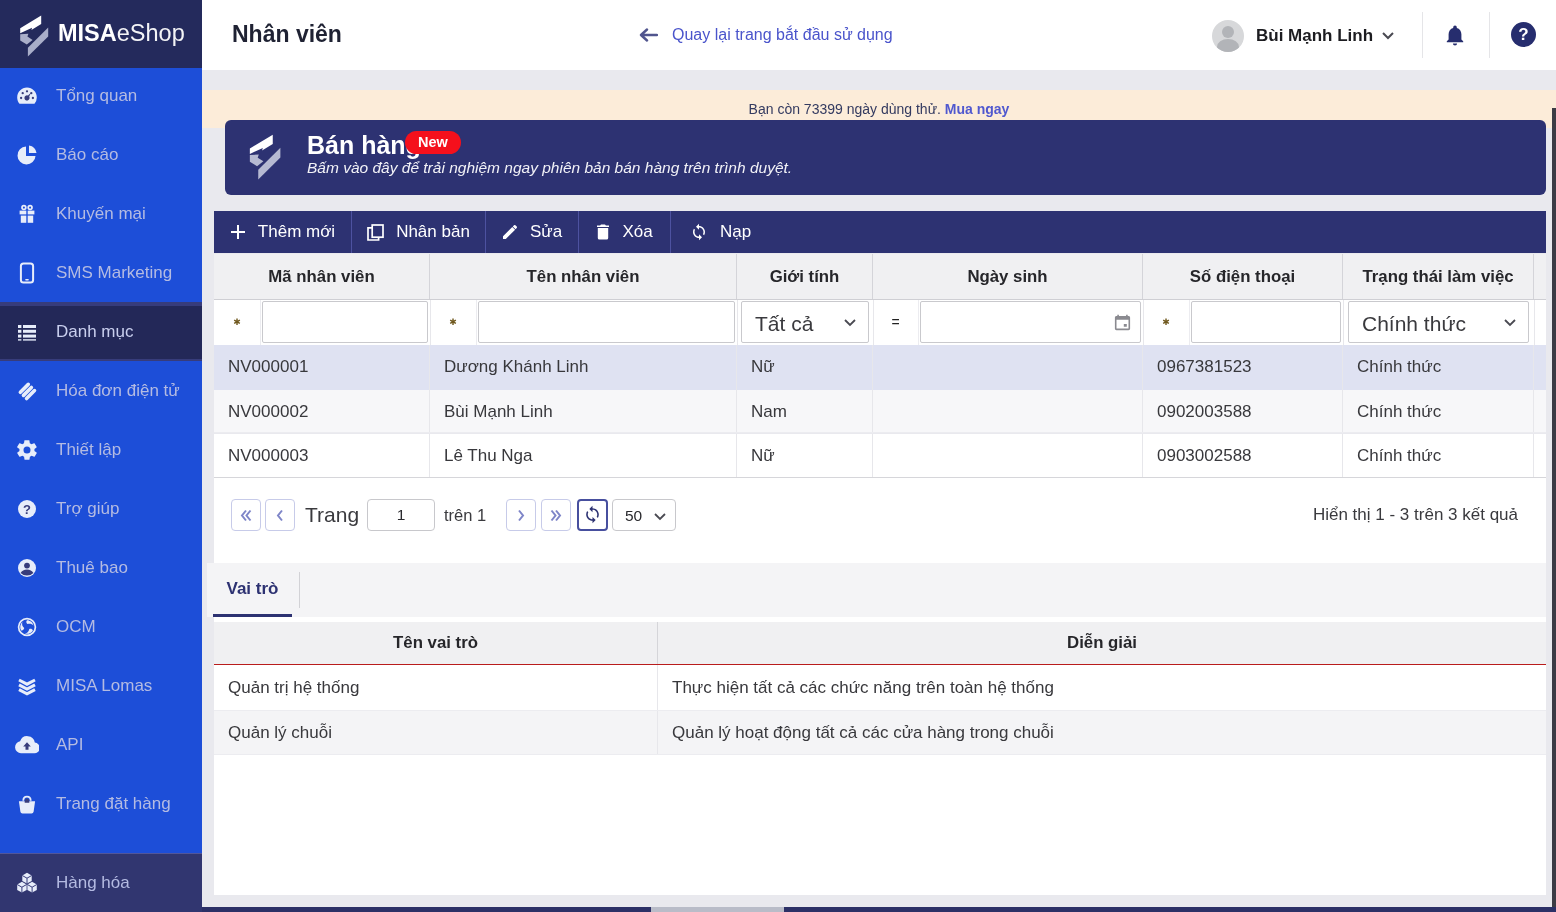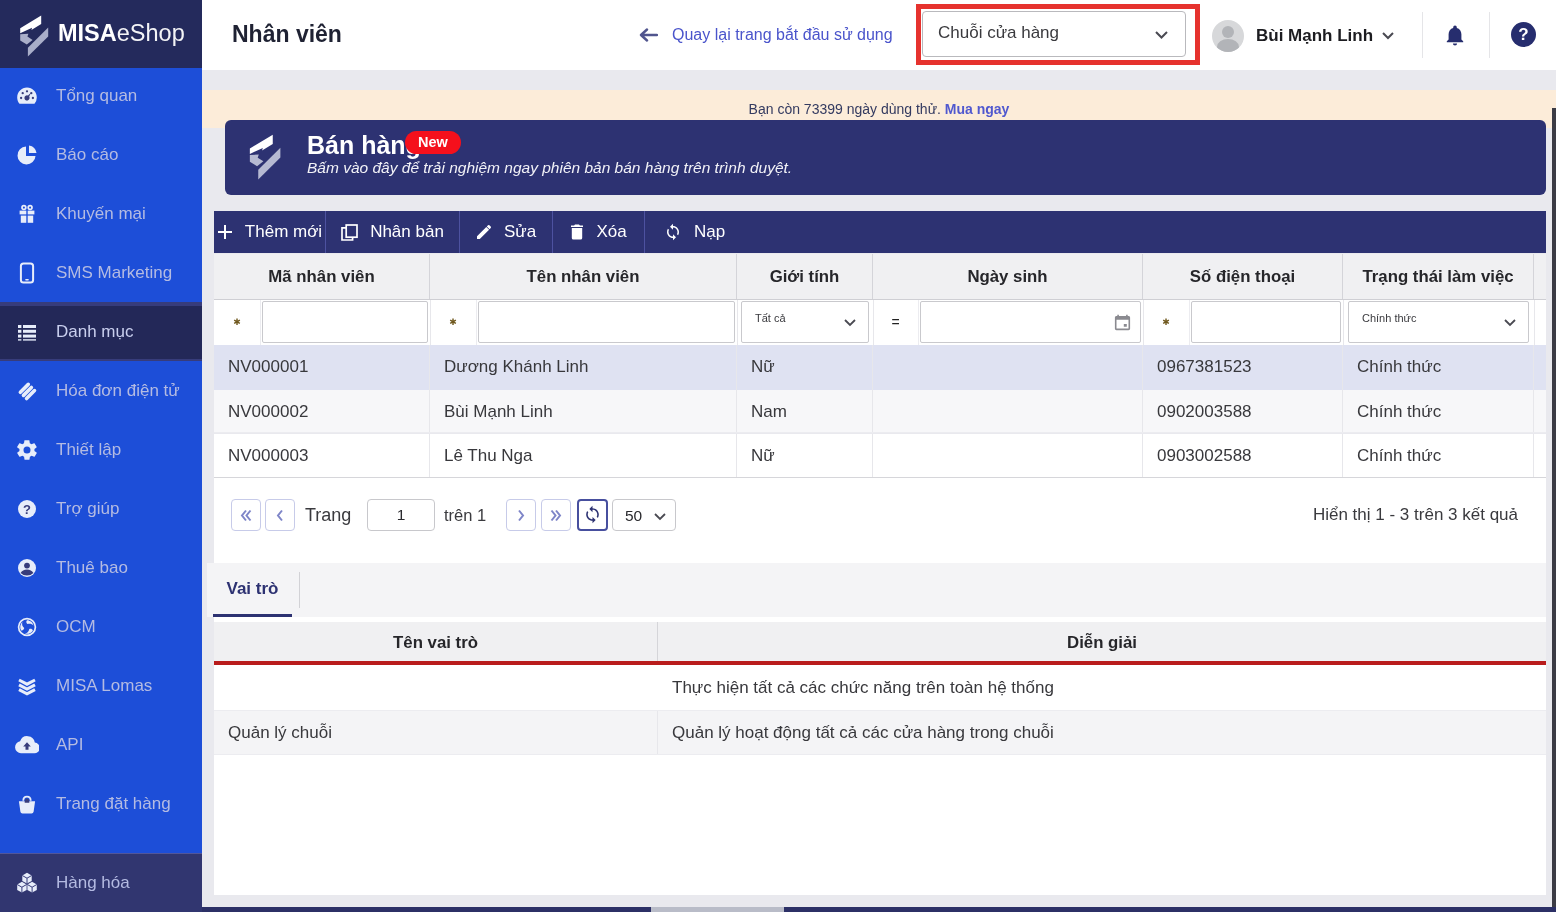--- a/index.html
+++ b/index.html
@@ -30,21 +30,21 @@
 
 
 .hcell { position:absolute; top:0; height:100%; font-weight:700; font-size:16.8px; color:#26262a; text-align:center; border-right:1px solid #d4d4d9; }
 .ccell { position:absolute; top:0; height:100%; font-size:17px; color:#38383c; padding-left:14px; border-right:1px solid #e7e7eb; white-space:nowrap; overflow:hidden; }
 .pgbtn { position:absolute; top:21px; width:30px; height:32px; border:1px solid #c7cbe9; border-radius:4px; background:#fff; color:#8289cc; text-align:center; font-size:19px; font-weight:700; line-height:29px; }
 .t1row { left:214px; width:1332px; }
 .t1row .ccell { line-height:43px; }
 .fsep { position:absolute; top:0; width:1px; height:100%; background:#e7e7eb; }
 .fop { position:absolute; top:0; height:100%; text-align:center; line-height:45px; font-size:9px; color:#70591f; border-right:1px solid #ececf0; }
 .finput { position:absolute; top:1px; height:42px; background:#fff; border:1px solid #c9c9cd; border-radius:2px; }
-.fsel { position:absolute; top:1px; height:42px; background:#fff; border:1px solid #c9c9cd; border-radius:2px; font-size:11px; color:#3a3a3e; }
+.fsel { position:absolute; top:1px; height:42px; background:#fff; border:1px solid #c9c9cd; border-radius:2px; font-size:21px; color:#3a3a3e; }
 .fsel span { position:absolute; left:13px; top:10px; }
 .fsel svg { position:absolute; right:12px; top:17px; }
 </style>
 </head>
 <body>
 
 <div class="abs" id="sidebar">
   <div class="abs" id="logoband">
     <svg class="abs" style="left:18px;top:14px;" width="34" height="44" viewBox="0 0 34 44">
       <path fill="#ffffff" d="M23.2 1.5 L23.2 10 L13.4 16 L14.1 13.7 L2.2 19.2 L2.2 14.2 Z"></path>
@@ -197,28 +197,20 @@
       <span class="mlab">Hàng hóa</span>
     </div>
 </div>
 
 <div class="abs" id="header">
   <div class="abs" style="left:30px;top:21px;font-size:23px;font-weight:700;color:#1f2233;">Nhân viên</div>
   <svg class="abs" style="left:437px;top:28px;" width="19" height="14" viewBox="0 0 19 14">
       <path fill="none" stroke="#51558e" stroke-width="2.4" stroke-linecap="round" stroke-linejoin="round" d="M8 1.5L2 7l6 5.5M2.4 7H18"></path>
     </svg>
   <div class="abs" style="left:470px;top:26px;font-size:16px;font-weight:500;color:#4a54cb;">Quay lại trang bắt đầu sử dụng</div>
-  <div class="abs" style="left:714px;top:4px;width:284px;height:61px;border:5px solid #e6322e;background:#fff;">
-    <div class="abs" style="left:1px;top:2px;width:264px;height:46px;border:1px solid #b9b9bd;border-radius:4px;">
-      <div class="abs" style="left:15px;top:11px;font-size:17px;color:#3a3a3e;">Chuỗi cửa hàng</div>
-      <svg class="abs" style="right:17px;top:19px;" width="13" height="8" viewBox="0 0 13 8">
-          <path fill="none" stroke="#4a4a52" stroke-width="2" d="M1 1l5.5 5.5L12 1"></path>
-        </svg>
-    </div>
-  </div>
   <div class="abs" style="left:1010px;top:20px;width:32px;height:32px;border-radius:50%;background:#d7d8da;overflow:hidden;">
     <div class="abs" style="left:10px;top:6px;width:12px;height:12px;border-radius:50%;background:#b2b4b8;"></div>
     <div class="abs" style="left:5px;top:19px;width:22px;height:16px;border-radius:50%;background:#b2b4b8;"></div>
   </div>
   <div class="abs" style="left:1054px;top:26px;font-size:17px;font-weight:700;color:#1c1c20;">Bùi Mạnh Linh</div>
   <svg class="abs" style="left:1180px;top:32px;" width="12" height="8" viewBox="0 0 12 8">
       <path fill="none" stroke="#4a4a52" stroke-width="2" d="M1 1l5 5 5-5"></path>
     </svg>
   <div class="abs" style="left:1220px;top:12px;width:1px;height:46px;background:#e5e5e8;"></div>
   <svg class="abs" style="left:1241px;top:23px;" width="24" height="25" viewBox="0 0 24 24">
@@ -234,21 +226,21 @@
     <path fill="#ffffff" d="M23.2 1.5 L23.2 10 L13.4 16 L14.1 13.7 L2.2 19.2 L2.2 14.2 Z"></path>
     <path fill="#b6bad2" d="M2.2 20.2 L2.2 26.4 L8.8 30.4 L14.6 25.9 L9.4 22.6 L10.4 19.8 Z"></path>
     <path fill="#b6bad2" d="M30.2 13.6 L30.2 22.4 L9.9 42.6 L9.9 33.8 Z"></path>
   </svg>
   <div class="abs" style="left:82px;top:11px;font-size:25px;font-weight:700;">Bán hàng</div>
   <div class="abs" style="left:180px;top:11px;height:23px;padding:0 13px;background:#f5101c;border-radius:12px;font-size:14.5px;font-weight:700;line-height:23px;">New</div>
   <div class="abs" style="left:82px;top:39px;font-size:15.5px;font-style:italic;color:#f2f2f7;">Bấm vào đây để trải nghiệm ngay phiên bản bán hàng trên trình duyệt.</div>
 </div>
 
 <div class="abs" id="toolbar">
-  <div class="tbtn" style="width:112px;"><svg width="16" height="16" viewBox="0 0 16 16">
+  <div class="tbtn" style="width:138px;"><svg width="16" height="16" viewBox="0 0 16 16">
         <path stroke="#fff" stroke-width="2" d="M8 1v14M1 8h14"></path>
       </svg>Thêm mới</div>
   <div class="tbtn" style="width:134px;"><svg width="17" height="17" viewBox="0 0 17 17">
         <g fill="none" stroke="#fff" stroke-width="1.7">
           <rect x="5.2" y="1" width="10.8" height="12.2"></rect>
           <path d="M5.2 3.8H1v12.2h10.6v-2.8"></path>
         </g>
       </svg>Nhân bản</div>
   <div class="tbtn" style="width:93px;text-align:right;"><svg width="16" height="16" viewBox="0 0 16 16">
         <path fill="#fff" d="M1 12.2V15h2.8l9.3-9.3-2.8-2.8zM14.7 4a1 1 0 0 0 0-1.4L13.4 1.3a1 1 0 0 0-1.4 0l-1.2 1.2 2.8 2.8z"></path>
@@ -326,21 +318,21 @@
   <div class="ccell" style="left:1129px;width:191px;">Chính thức</div>
 </div>
 
 <div class="abs" id="pager" style="left:214px;top:478px;width:1332px;height:85px;background:#fff;">
   <div class="pgbtn" style="left:17px;"><svg width="14" height="13" viewBox="0 0 14 13" style="margin-top:9px;">
         <path fill="none" stroke="#7e85c8" stroke-width="2" d="M7 1.5L3 6.5l4 5M11.5 1.5l-4 5 4 5"></path>
       </svg></div>
   <div class="pgbtn" style="left:51px;"><svg width="14" height="13" viewBox="0 0 14 13" style="margin-top:9px;">
         <path fill="none" stroke="#7e85c8" stroke-width="2" d="M9 1.5L5 6.5l4 5"></path>
       </svg></div>
-  <div class="abs" style="left:91px;top:21px;font-size:18px;color:#3a3a3e;line-height:32px;">Trang</div>
+  <div class="abs" style="left:91px;top:21px;font-size:21px;color:#3a3a3e;line-height:32px;">Trang</div>
   <div class="abs" style="left:153px;top:21px;width:68px;height:32px;border:1px solid #c8c8cc;border-radius:4px;text-align:center;font-size:15.5px;color:#2a2a2e;line-height:30px;">1</div>
   <div class="abs" style="left:230px;top:21px;font-size:16.5px;color:#3a3a3e;line-height:32px;">trên 1</div>
   <div class="pgbtn" style="left:292px;"><svg width="14" height="13" viewBox="0 0 14 13" style="margin-top:9px;">
         <path fill="none" stroke="#7e85c8" stroke-width="2" d="M5 1.5l4 5-4 5"></path>
       </svg></div>
   <div class="pgbtn" style="left:327px;"><svg width="14" height="13" viewBox="0 0 14 13" style="margin-top:9px;">
         <path fill="none" stroke="#7e85c8" stroke-width="2" d="M7 1.5l4 5-4 5M2.5 1.5l4 5-4 5"></path>
       </svg></div>
   <div class="abs" style="left:363px;top:21px;width:31px;height:32px;border:2px solid #474f9e;border-radius:4px;background:#fff;">
     <svg class="abs" style="left:4px;top:4px;" width="19" height="19" viewBox="0 0 24 24">
@@ -356,25 +348,26 @@
   <div class="abs" style="right:28px;top:21px;font-size:17px;color:#3a3a3e;line-height:32px;">Hiển thị 1 - 3 trên 3 kết quả</div>
 </div>
 
 <div class="abs" id="tabs" style="left:207px;top:563px;width:1339px;height:54px;background:#f4f4f6;">
   <div class="abs" style="left:6px;top:0;width:79px;height:54px;border-bottom:3px solid #2d3272;text-align:center;font-size:17px;font-weight:700;color:#2d3272;line-height:51px;">Vai trò</div>
   <div class="abs" style="left:92px;top:9px;width:1px;height:36px;background:#d2d2d6;"></div>
 </div>
 <div class="abs" style="left:214px;top:617px;width:1332px;height:5px;background:#fff;"></div>
 
 <div class="abs" id="t2" style="left:214px;top:622px;width:1332px;height:273px;background:#fff;">
-  <div class="abs" style="left:0;top:0;width:1332px;height:43px;background:#f0f0f2;border-bottom:4px solid #b91c1c;">
+  <div class="abs" style="left:0;top:0;width:1332px;height:43px;background:#f0f0f2;border-bottom:1px solid #b91c1c;">
     <div class="hcell" style="left:0;width:444px;line-height:42px;border-right:1px solid #d5d5d9;">Tên vai trò</div>
     <div class="hcell" style="left:444px;width:888px;line-height:42px;border-right:none;">Diễn giải</div>
   </div>
   <div class="abs" style="left:0;top:43px;width:1332px;height:46px;background:#fff;border-bottom:1px solid #ececf0;">
+    <div class="ccell" style="left:0;width:444px;line-height:45px;">Quản trị hệ thống</div>
     <div class="ccell" style="left:444px;width:888px;line-height:45px;border-right:none;">Thực hiện tất cả các chức năng trên toàn hệ thống</div>
   </div>
   <div class="abs" style="left:0;top:89px;width:1332px;height:44px;background:#f4f4f6;border-bottom:1px solid #ececf0;">
     <div class="ccell" style="left:0;width:444px;line-height:43px;">Quản lý chuỗi</div>
     <div class="ccell" style="left:444px;width:888px;line-height:43px;border-right:none;">Quản lý hoạt động tất cả các cửa hàng trong chuỗi</div>
   </div>
 </div>
 
 <div class="abs" style="left:1552px;top:108px;width:4px;height:804px;background:#3c3c45;"></div>
 <div class="abs" style="left:202px;top:907px;width:1354px;height:5px;background:#2c3066;"></div>

